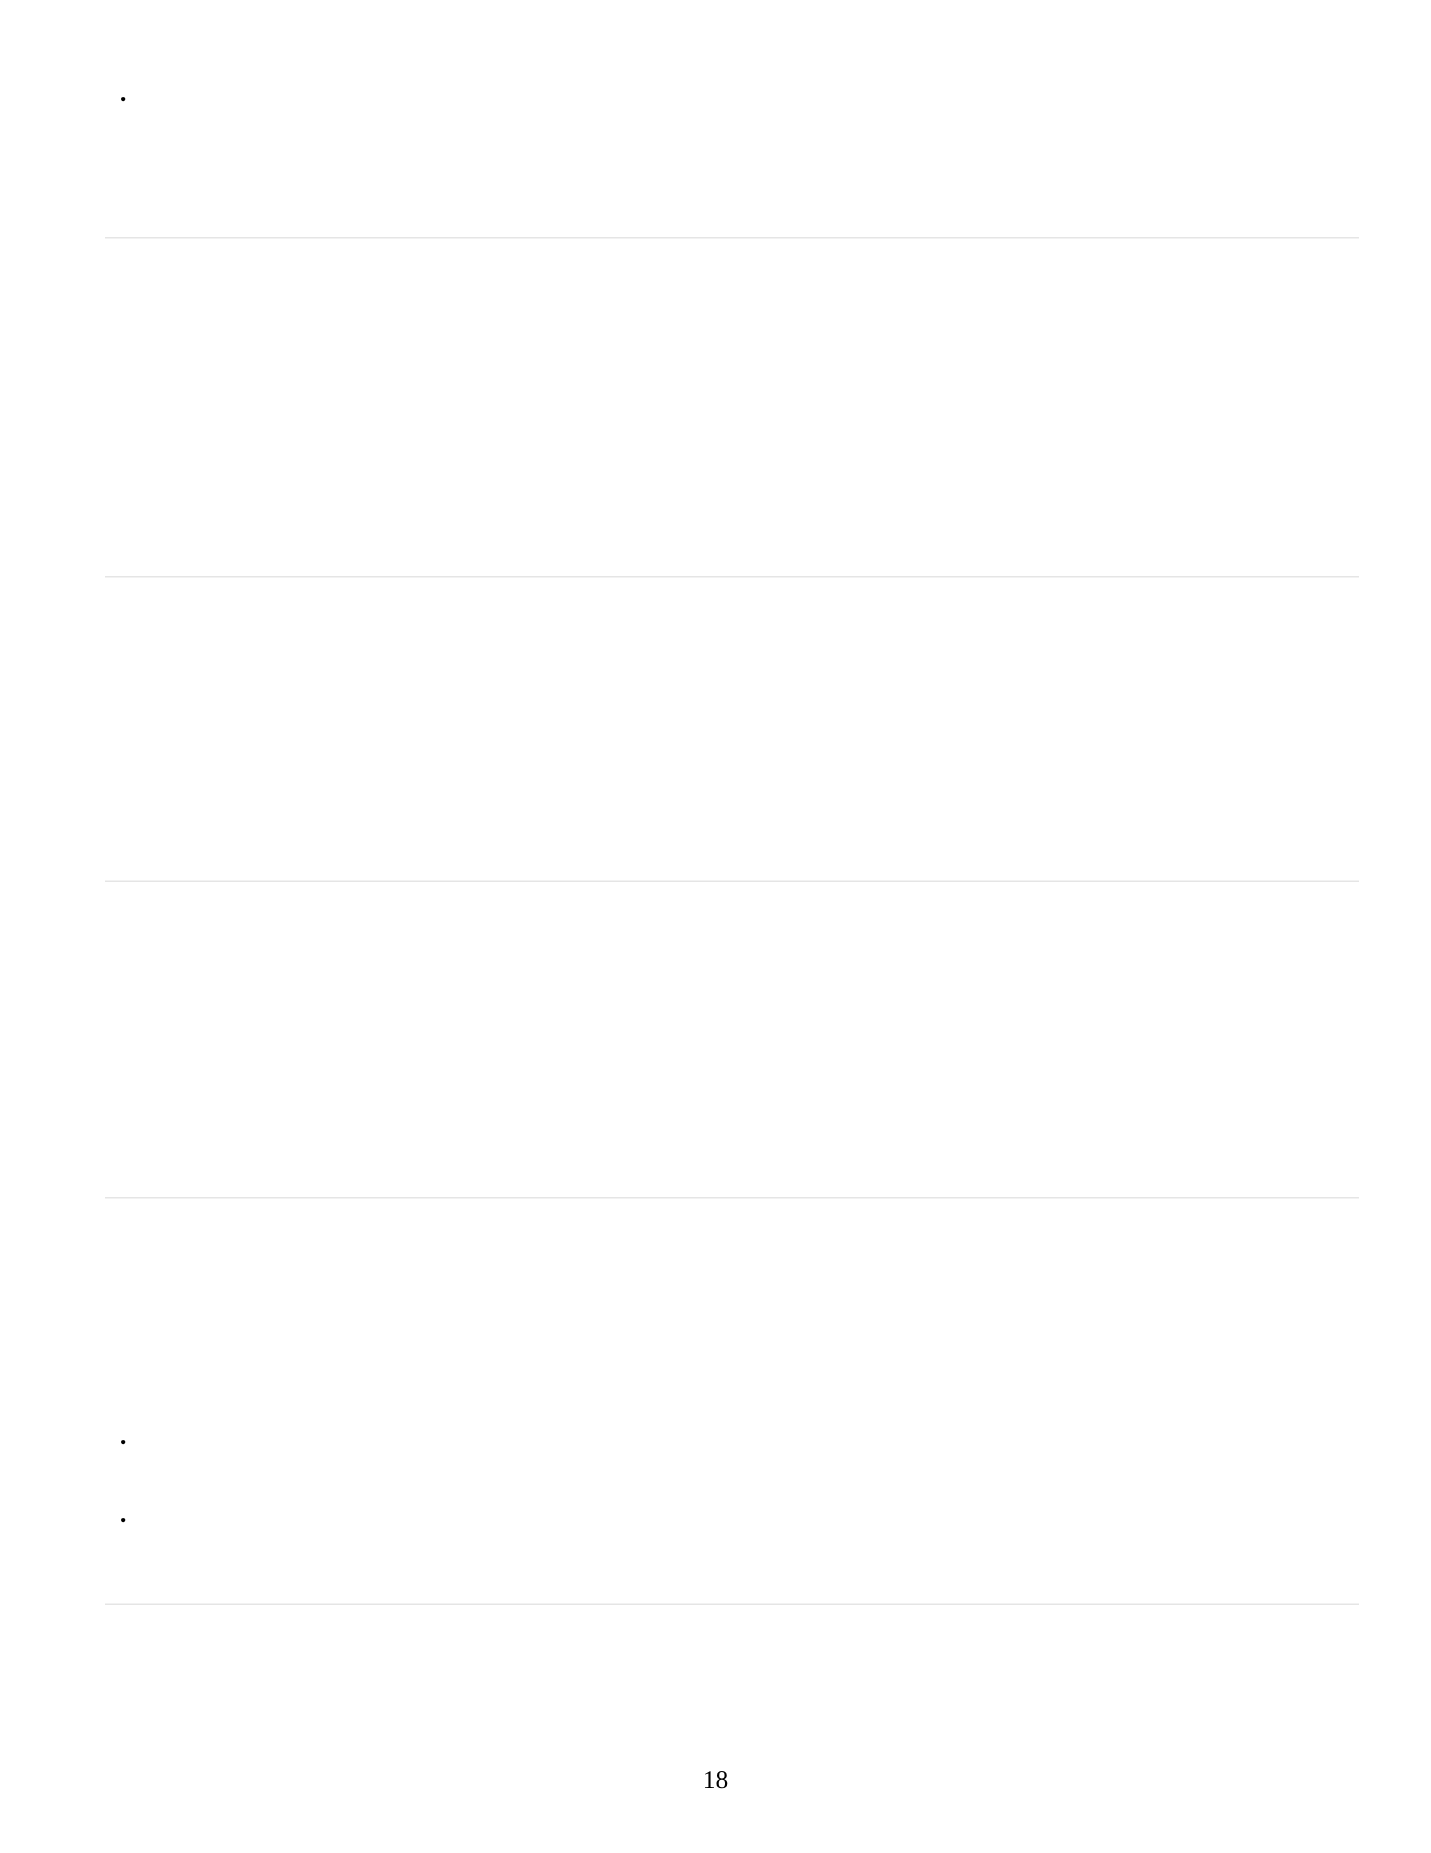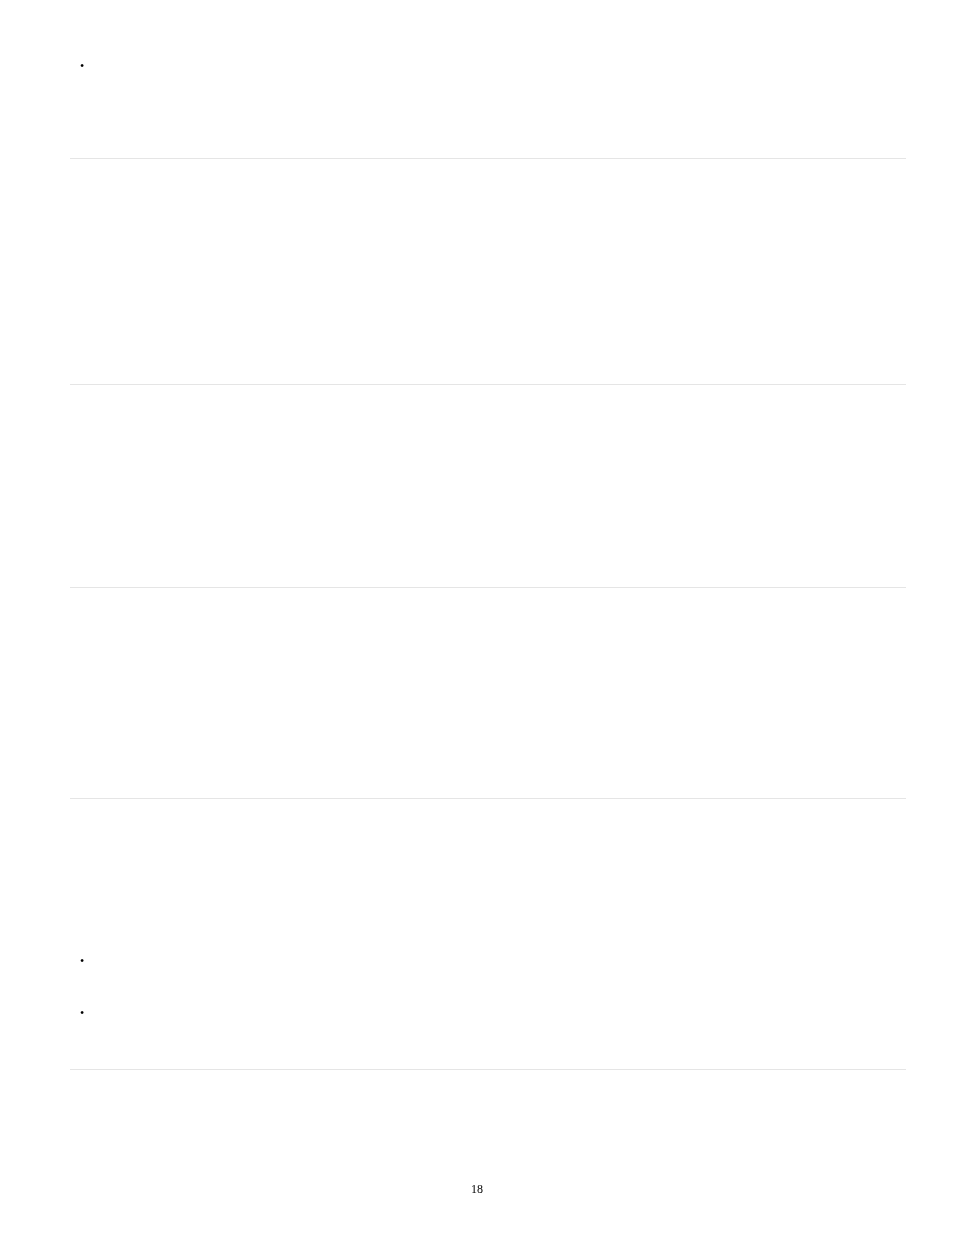--- a/index.html
+++ b/index.html
@@ -70,21 +70,21 @@
       margin-bottom: 38px;
     }
     .bottom-bullets .bullet-item:last-child {
       margin-bottom: 0;
     }
     .page-number {
       position: absolute;
       bottom: 38px;
       left: 50%;
       transform: translateX(-50%);
-      font-size: 12px;
+      font-size: 17px;
       color: #000;
       font-family: Georgia, serif;
     }
   </style>
 </head>
 <body>
 
 <div class="page">
 
   <div class="content-area">

